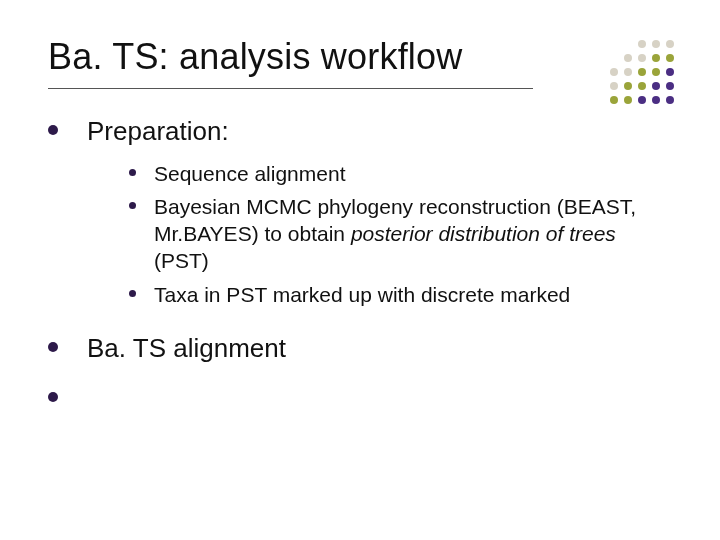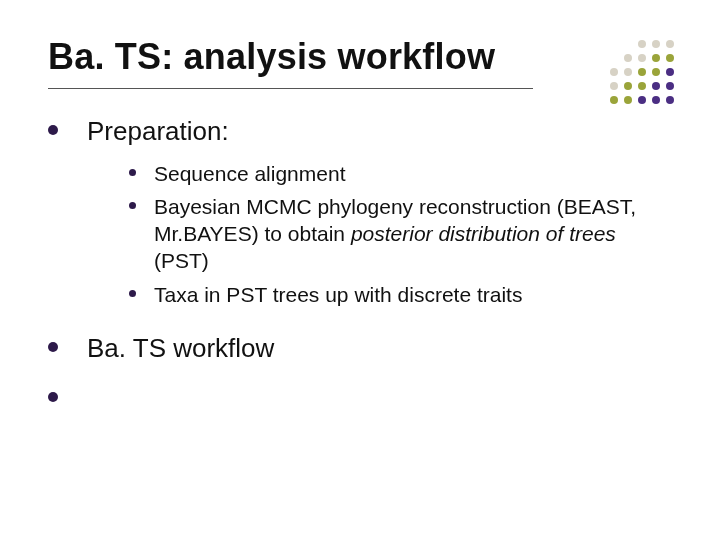--- a/index.html
+++ b/index.html
@@ -1,19 +1,19 @@
 <!DOCTYPE html>
 <html><head>
 <meta charset="utf-8">
 <style>
   * { margin: 0; padding: 0; box-sizing: border-box; }
   html, body { width: 720px; height: 540px; background: #ffffff; font-family: Arial, Helvetica, sans-serif; color: #111; }
   .slide { position: relative; width: 720px; height: 540px; padding: 36px 48px 40px 48px; }
   .title-wrap { position: relative; }
-  .title { font-size: 36px; font-weight: 700; letter-spacing: 0.2px; color: #111; padding-bottom: 8px; }
+  .title { font-size: 36px; font-weight: 400; letter-spacing: 0.2px; color: #111; padding-bottom: 8px; }
   .title-rule { border: none; border-top: 1px solid #555; width: 485px; margin-top: 2px; }
   .dots { position: absolute; top: 40px; right: 44px; display: grid; grid-template-columns: repeat(5, 10px); grid-template-rows: repeat(5, 10px); gap: 4px 4px; }
   .dot { width: 8px; height: 8px; border-radius: 50%; }
   .body { margin-top: 26px; }
   .l1 { list-style: none; }
   .l1 > li { display: flex; align-items: flex-start; margin-bottom: 18px; gap: 11px; }
   .l1 > li .bul1 { width: 10px; height: 10px; border-radius: 50%; background: #2d1a4a; margin-top: 10px; margin-right: 18px; flex: 0 0 auto; }
   .l1 > li .txt1 { font-size: 26px; line-height: 1.25; }
   .l2 { list-style: none; margin: 12px 0 4px 42px; }
   .l2 > li { display: flex; align-items: flex-start; margin-bottom: 6px; }
@@ -69,29 +69,29 @@
               <li>
                 <span class="bul2"></span>
                 <div class="txt2">Sequence alignment</div>
               </li>
               <li>
                 <span class="bul2"></span>
                 <div class="txt2">Bayesian MCMC phylogeny reconstruction (BEAST, Mr.BAYES) to obtain <em>posterior distribution of trees</em> (PST)</div>
               </li>
               <li>
                 <span class="bul2"></span>
-                <div class="txt2">Taxa in PST trees up with discrete traits</div>
+                <div class="txt2">Taxa in PST marked up with discrete marked</div>
               </li>
             </ul>
           </div>
         </li>
         <li>
           <span class="bul1"></span>
           <div>
-            <div class="txt1">Ba. TS workflow</div>
+            <div class="txt1">Ba. TS alignment</div>
           </div>
         </li>
         <li>
           <span class="bul1"></span>
         </li>
       </ul>
   </div>
 
 </div>
 

